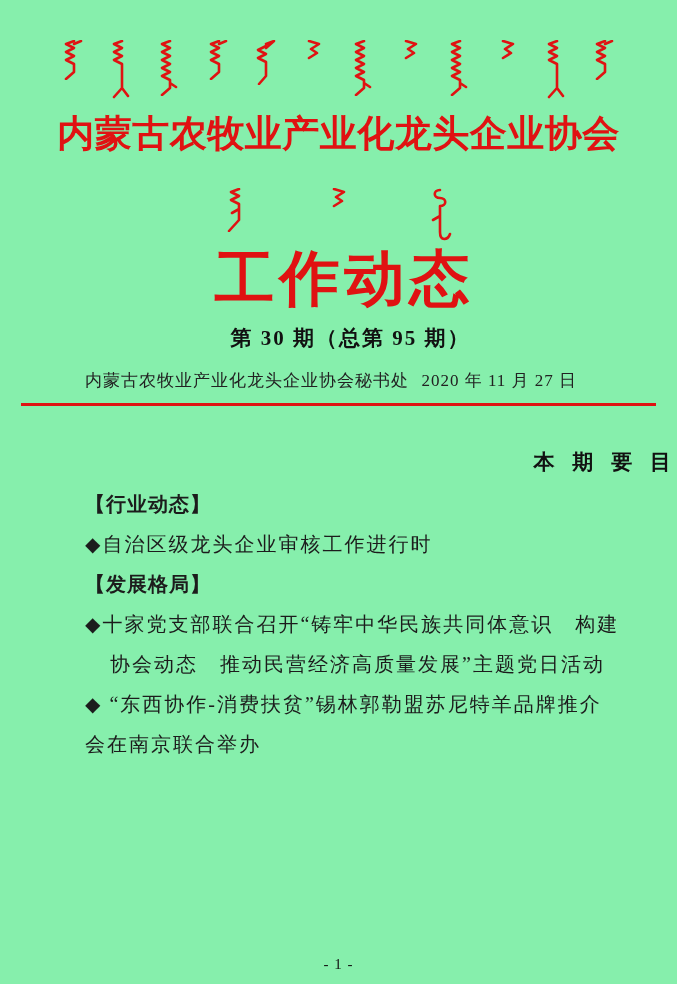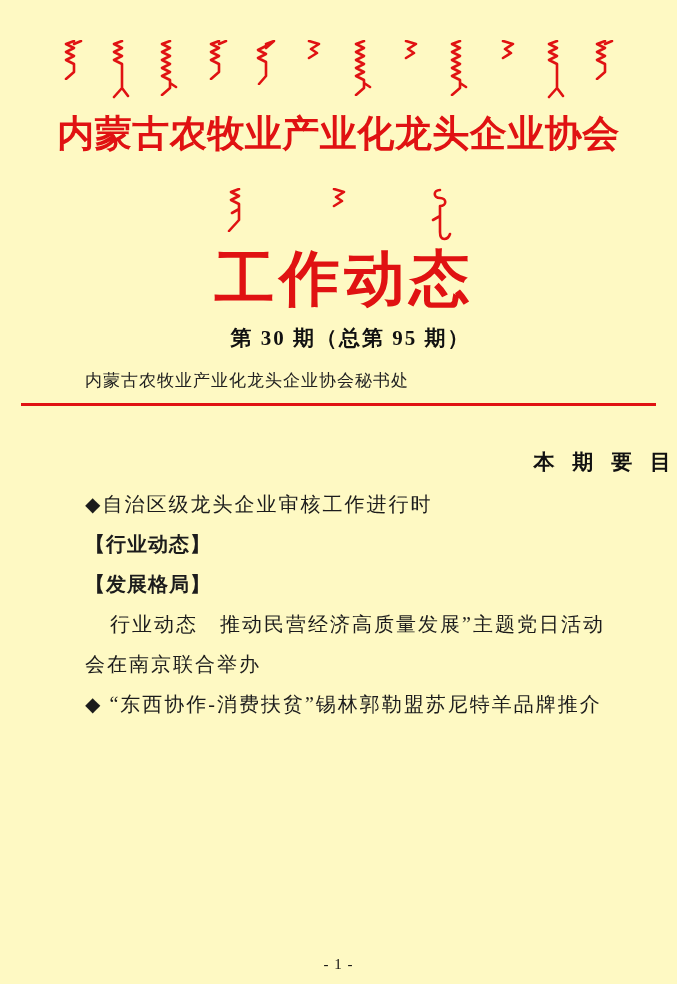--- a/index.html
+++ b/index.html
@@ -2,21 +2,21 @@
 <html style="--accent: #e01212;"><head>
 <meta charset="utf-8">
 <style>
   :root { --accent:#e01212; --ink:#1a1a1a; }
   * { margin:0; padding:0; box-sizing:border-box; }
   html,body { background:#fff; }
   .page {
     position:relative;
     width:677px; height:984px;
     margin:0 auto;
-    background:#fef9c3;
+    background:#86efac;
     overflow:hidden;
     font-family:"Liberation Serif","DejaVu Serif",serif;
     color:var(--ink);
   }
   
   .mgl-row { display:flex; justify-content:space-between; align-items:flex-start; }
   .mgl-top { width:556px; margin:40px auto 0; height:64px; }
   .mgl-mid { width:226px; margin:30px auto 0; height:58px; }
   .mgl-glyph svg { display:block; }
   .org-name {
@@ -183,30 +183,32 @@
         </svg>
       </span>
     </div>
 
   <div class="bulletin-title">工作动态</div>
 
   <div class="issue-line">第 30 期（总第 95 期）</div>
 
   <div class="pub-row">
     <span>内蒙古农牧业产业化龙头企业协会秘书处</span>
+    <span>2020 年 11 月 27 日</span>
   </div>
 
   <div class="red-rule"></div>
 
   <div class="toc-title">本 期 要 目</div>
 
   <div class="toc-list">
+      <div class="toc-entry section">【行业动态】</div>
       <div class="toc-entry item">◆自治区级龙头企业审核工作进行时</div>
-      <div class="toc-entry section">【行业动态】</div>
       <div class="toc-entry section">【发展格局】</div>
-      <div class="toc-entry item-cont-indent">行业动态　推动民营经济高质量发展”主题党日活动</div>
+      <div class="toc-entry item">◆十家党支部联合召开“铸牢中华民族共同体意识　构建</div>
+      <div class="toc-entry item-cont-indent">协会动态　推动民营经济高质量发展”主题党日活动</div>
+      <div class="toc-entry item">◆ “东西协作-消费扶贫”锡林郭勒盟苏尼特羊品牌推介</div>
       <div class="toc-entry item-cont">会在南京联合举办</div>
-      <div class="toc-entry item">◆ “东西协作-消费扶贫”锡林郭勒盟苏尼特羊品牌推介</div>
     </div>
 
   <div class="page-number">- 1 -</div>
 
 </div>
 
 </body></html>

